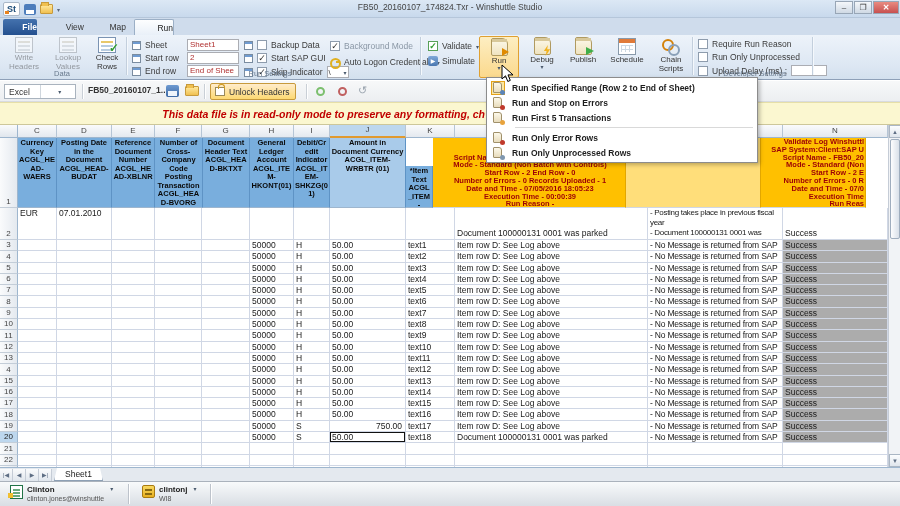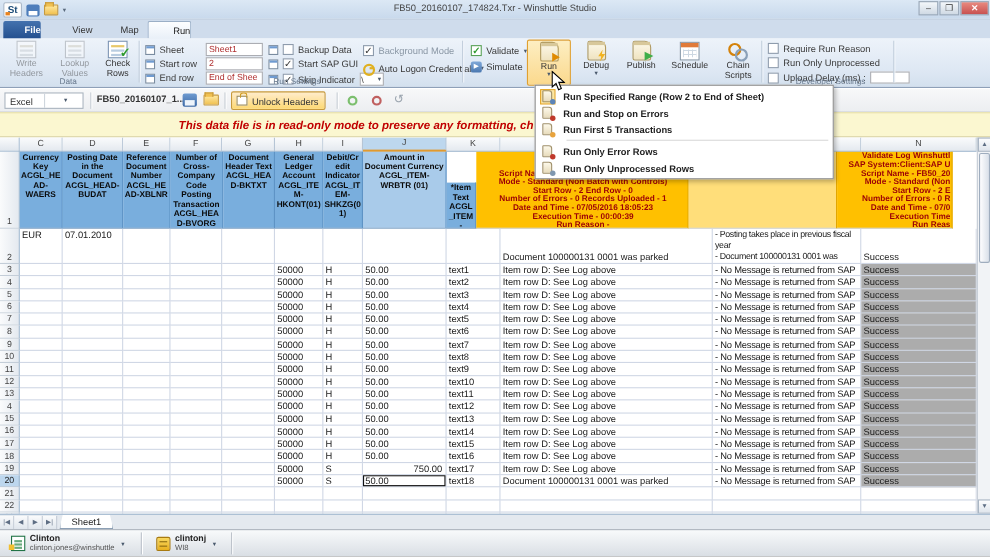--- a/index.html
+++ b/index.html
@@ -149,21 +149,21 @@
 
   
   .sheetrow{position:absolute;left:0;top:467px;width:900px;height:14px;background:#e4e9ef;border-top:1px solid #9eb6ce;display:flex;align-items:center;}
   .navbtn{width:13px;height:12px;font-size:6px;color:#5e6e84;text-align:center;line-height:12px;background:linear-gradient(#fafbfc,#e0e6ed);border-right:1px solid #c5ccd6;}
   .sheettab{height:13px;margin-left:2px;padding:0 10px;background:#fff;border:1px solid #8da0b5;border-top:none;
     font-size:8.5px;color:#222;line-height:12px;clip-path:polygon(3px 0,calc(100% - 3px) 0,100% 100%,0 100%);}
 
   
   .statusbar{position:absolute;left:0;top:481px;width:900px;height:25px;
     background:linear-gradient(#f8fafb,#d9dee4);border-top:1px solid #aab2bc;}
-  .conn{position:absolute;top:3px;display:flex;align-items:center;gap:4px;}
+  .conn{position:absolute;top:3px;display:flex;gap:4px;}
   .conn .names{display:flex;flex-direction:column;line-height:9px;}
   .conn .n1{font-size:8px;font-weight:bold;color:#222;}
   .conn .n2{font-size:7px;color:#555;}
   .conn .dd{margin-left:2px;}
   .xls-ic{width:13px;height:14px;background:#fff;border:1px solid #217346;position:relative;}
   .xls-ic i{position:absolute;left:2px;right:2px;height:1.5px;background:#6aab7e;}
   .xls-ic i:nth-child(1){top:3px;} .xls-ic i:nth-child(2){top:6px;} .xls-ic i:nth-child(3){top:9px;}
   .xls-ic::after{content:"";position:absolute;left:-3px;bottom:0;width:5px;height:5px;background:#f2c030;}
   .srv-ic{width:13px;height:13px;background:linear-gradient(#f8d860,#e8b020);border:1px solid #a87a10;border-radius:2px;position:relative;}
   .srv-ic i{position:absolute;left:2px;right:2px;height:1.5px;background:#8a6a10;}

